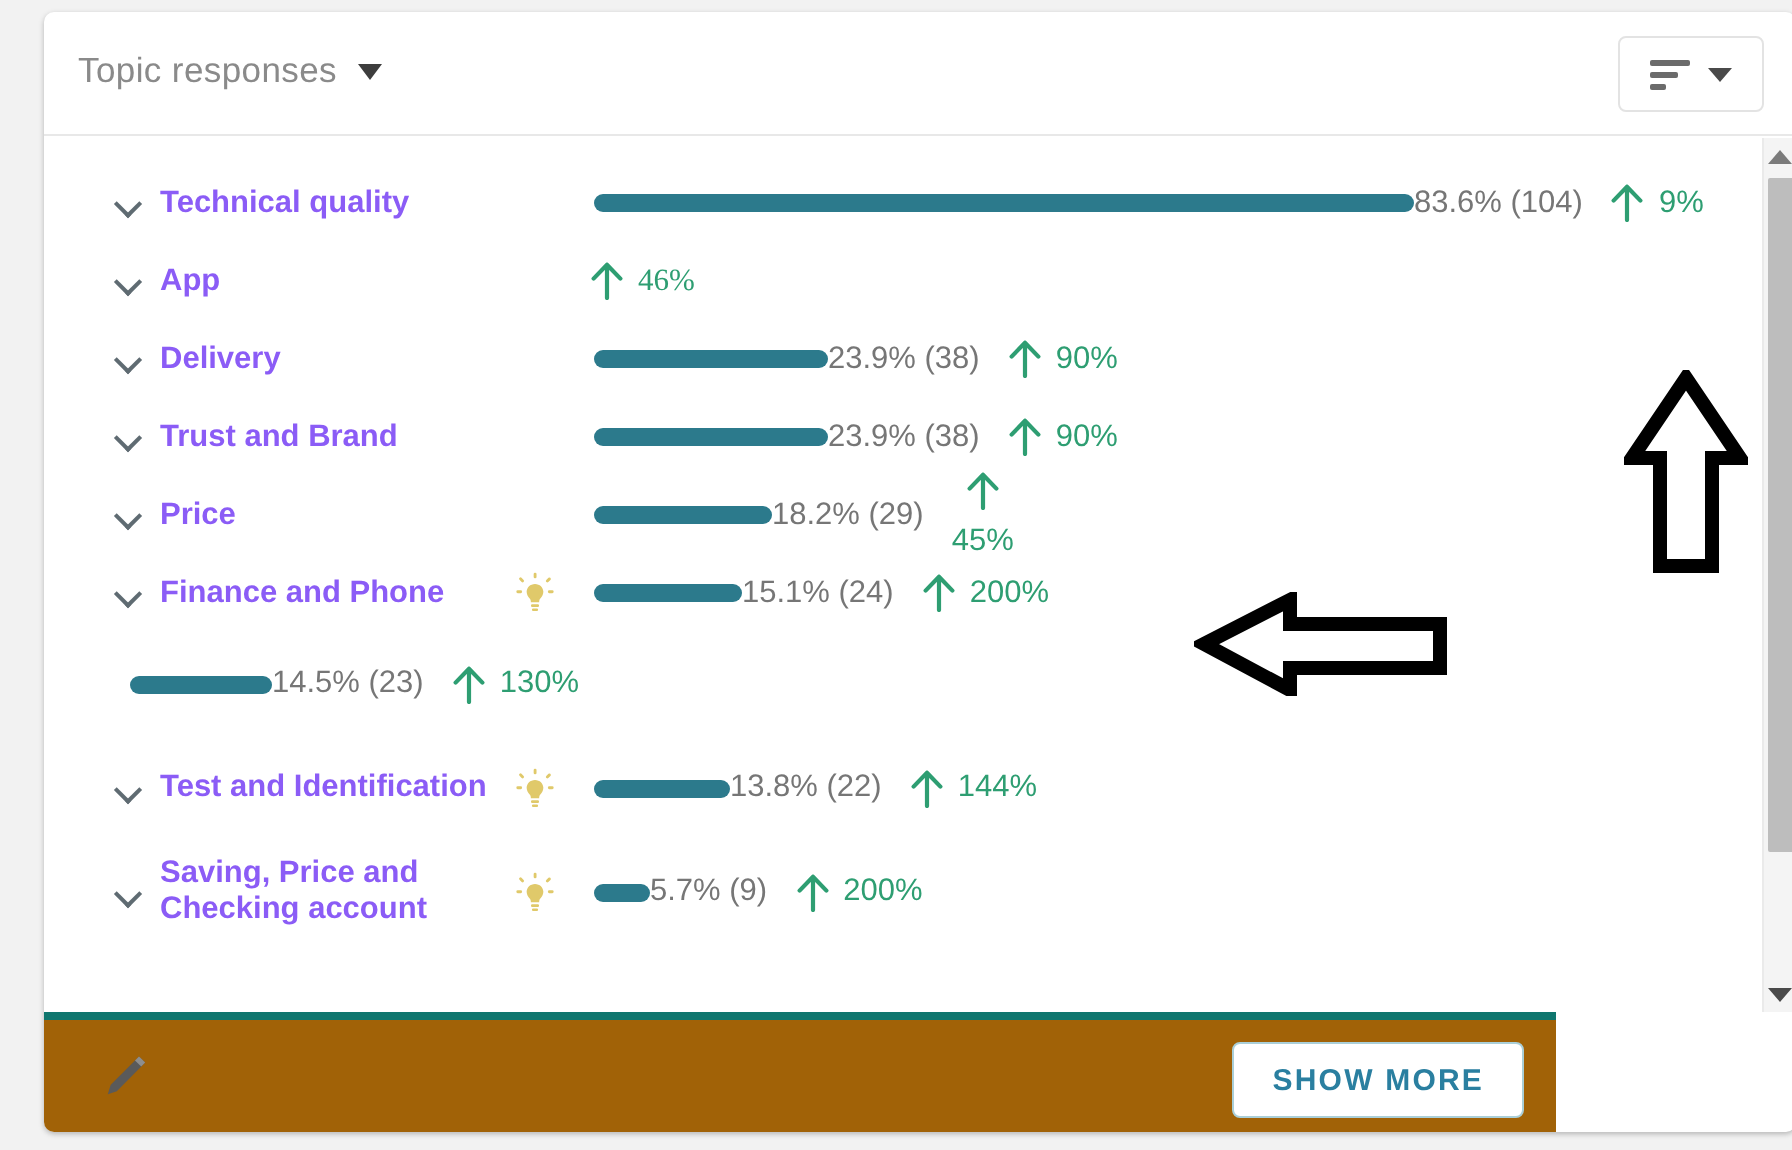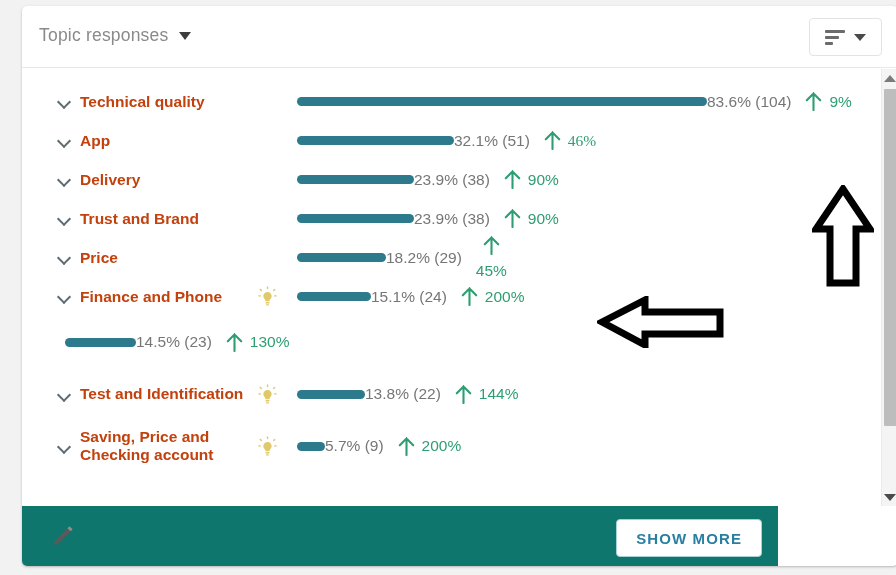--- a/index.html
+++ b/index.html
@@ -117,21 +117,21 @@
     position: absolute;
     left: 1px; top: 2px;
     width: 8px; height: 8px;
     border-right: 2px solid #5f6b72;
     border-bottom: 2px solid #5f6b72;
     transform: rotate(45deg);
   }
   .topic-name {
     font-size: 15.5px;
     font-weight: bold;
-    color: #c2410c;
+    color: #8b5cf6;
     line-height: 1.15;
   }
 
   .bulb-cell {
     width: 27px;
     flex: none;
     display: flex;
     justify-content: center;
     align-items: center;
   }
@@ -210,23 +210,23 @@
     border-radius: 1px;
     cursor: pointer;
   }
 
   
   #footer {
     position: absolute;
     left: 0; bottom: 0;
     width: 756px;
     height: 60px;
-    border-top: 2px solid #0f766e;
-    box-sizing: border-box;
-    background: #0f766e;
+    border-top: 4px solid #0f766e;
+    box-sizing: border-box;
+    background: #a16207;
   }
   #pencil-button {
     position: absolute;
     left: 25px; top: 14px;
     width: 30px; height: 30px;
     cursor: pointer;
   }
   #show-more-button {
     position: absolute;
     right: 16px; top: 11px;
@@ -283,24 +283,20 @@
     </svg>
             <span class="tval">9%</span>
           </div>
         </div>
         <div class="row">
           <div class="label-cell">
             <span class="chev"></span>
             <span class="topic-name">App</span>
           </div>
           <div class="bulb-cell"></div>
-          <div class="bar-cell" style="margin-left: 16px;">
-            <span class="bar" style="width:157px"></span>
-            <span class="pct">32.1% (51)</span>
-          </div>
           <div class="trend" style="margin-left: 14px; font-family: Liberation Serif, serif;">
     <svg width="17" height="19" viewBox="0 0 17 19">
       <path d="M8.5 1.4 L15.2 8.3 M8.5 1.4 L1.8 8.3 M8.5 1.8 L8.5 18" stroke="#2e9e72" stroke-width="2.1" fill="none" stroke-linecap="round" stroke-linejoin="round"></path>
     </svg>
             <span class="tval">46%</span>
           </div>
         </div>
         <div class="row">
           <div class="label-cell">
             <span class="chev"></span>

